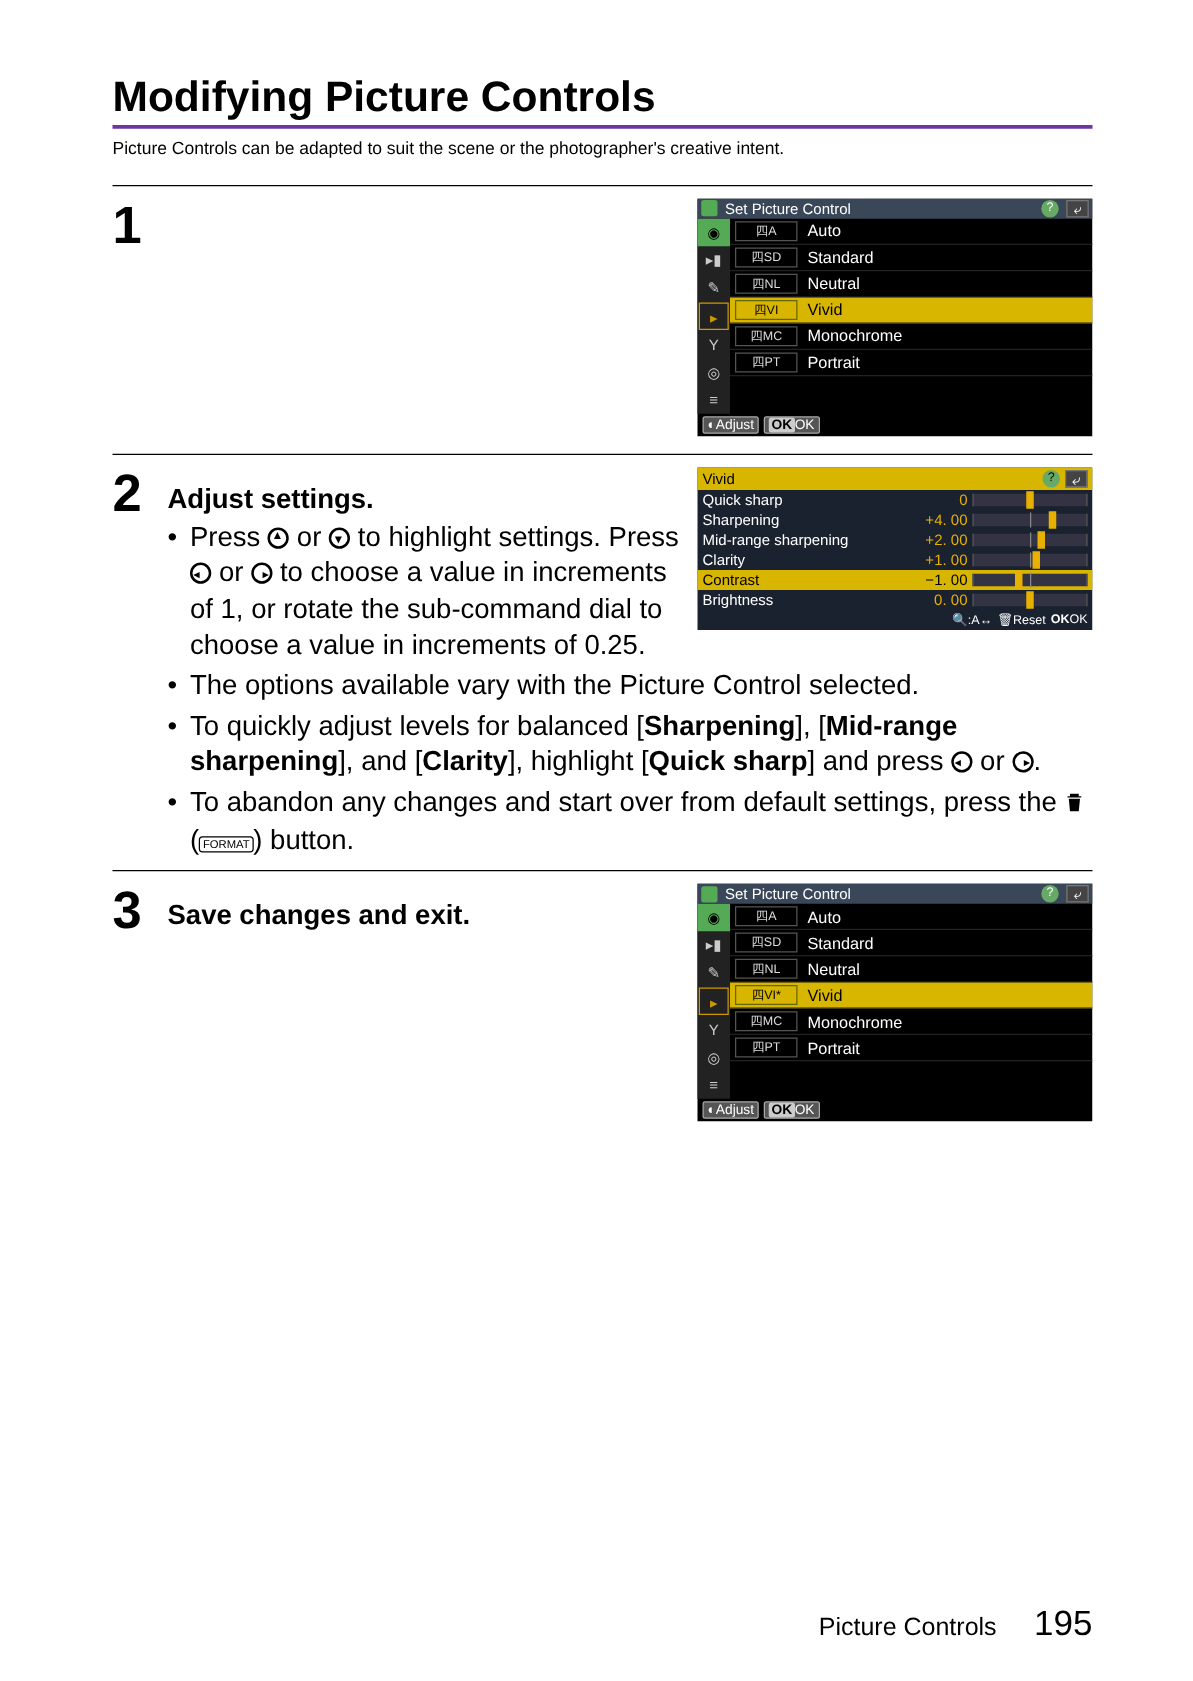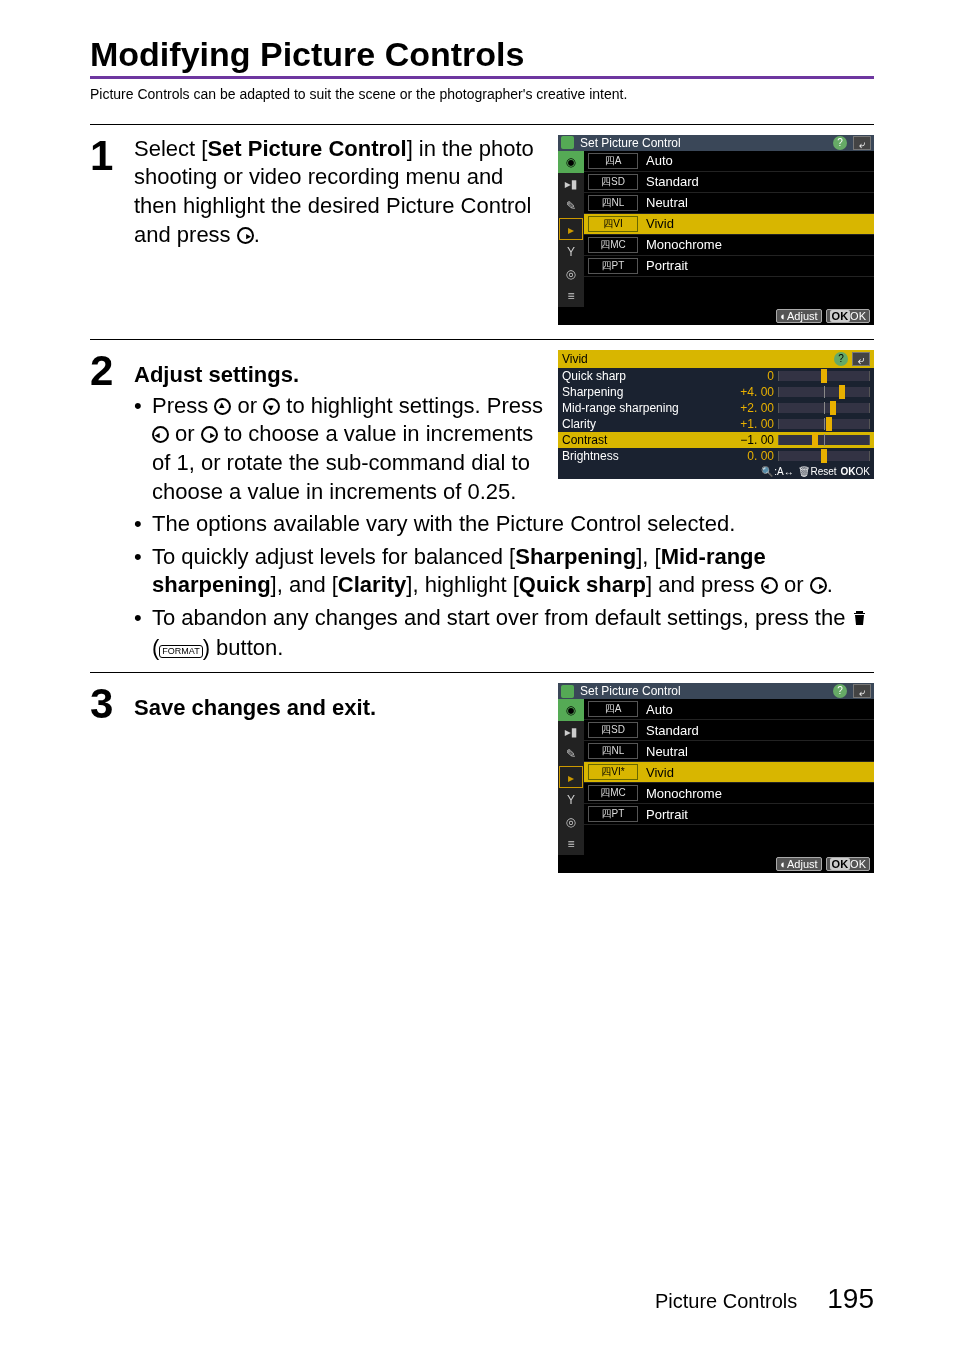--- a/index.html
+++ b/index.html
@@ -12,20 +12,21 @@
       color: #000;
       position: relative;
     }
     .title {
       font-size: 34px;
       font-weight: bold;
       color: #000;
       border-bottom: 3px solid rgb(110, 55, 160);
       padding-bottom: 2px;
       margin-bottom: 6px;
+      margin-top: 24px;
     }
     .intro {
       font-size: 14px;
       line-height: 1.35;
       margin-bottom: 20px;
     }
     .section {
       border-top: 1px solid #000;
       padding-top: 10px;
       margin-top: 6px;
@@ -129,21 +130,21 @@
     .menu .body { display: flex; }
     .menu .tabs { width: 26px; background:#222; display:flex; flex-direction:column; }
     .menu .tabs div { height:22px; text-align:center; font-size:12px; line-height:22px; color:#ccc;}
     .menu .tabs .cam { background:#5a5; color:#000;}
     .menu .tabs .play { border:1px solid #c90; color:#c90; margin:1px;}
     .menu .list { flex:1; }
     .menu .item { display:flex; gap:8px; padding:2px 4px; align-items:center; border-bottom:1px solid #222;}
     .menu .tag { font-size:10px; color:#ddd; width:50px; border:1px solid #555; text-align:center;}
     .menu .hl .tag { color:#000; border-color:#660;}
     .menu .hl { background:#d8b600; color:#000;}
-    .menu .ftr { display:flex; justify-content:flex-end; gap:4px; padding:2px 4px; font-size:11px;}
+    .menu .ftr { display:flex; justify-content:flex-start; gap:4px; padding:2px 4px; font-size:11px;}
     .menu .btn { background:#555; border:1px solid #aaa; padding:0 3px; border-radius:2px;}
     .menu .btn b { background:#ccc; color:#000; padding:0 2px; border-radius:2px; font-weight:bold;}
 
     
     .adj {
       width: 316px;
       background:#1a2230;
       font-size:12px;
       color:#fff;
     }
@@ -214,23 +215,20 @@
       </div>
       <div class="ftr">
         <span class="btn">◐<span>Adjust</span></span>
         <span class="btn"><b>OK</b><span>OK</span></span>
       </div>
     </div>
   </div>
   <div class="step-row">
     <div class="step-num">1</div>
     <div class="step-content">
-      <div class="step-body">
-        <span>Select [</span><b>Set Picture Control</b><span>] in the photo shooting or video recording menu and then highlight the desired Picture Control and press </span><span class="icon-circle ic-right"></span>.
-      </div>
     </div>
   </div>
   <div style="clear:both;"></div>
 </div>
 
 <div class="section">
   <div class="sc-float">
     <div class="adj">
       <div class="ah">
         <span>Vivid</span>

